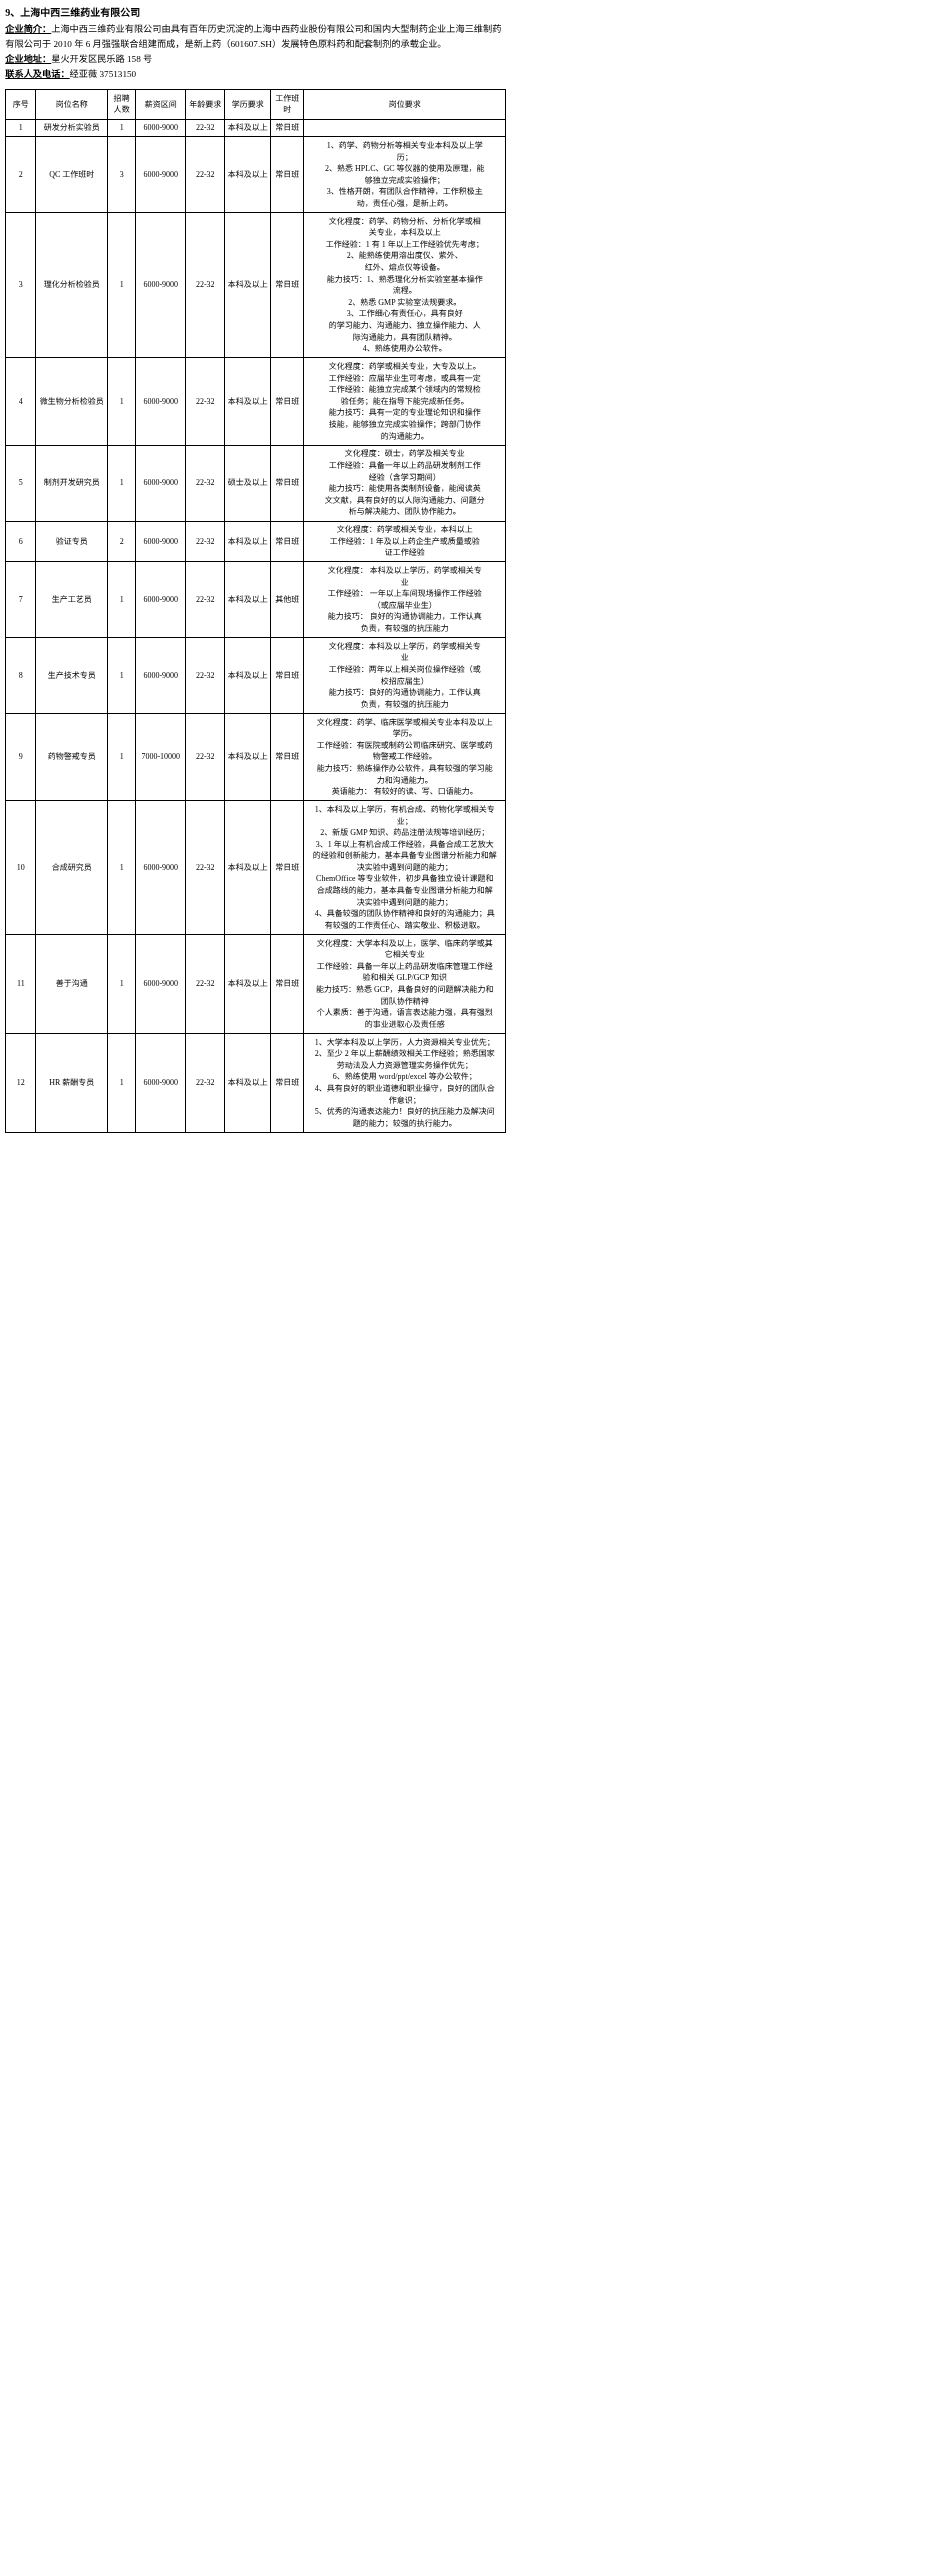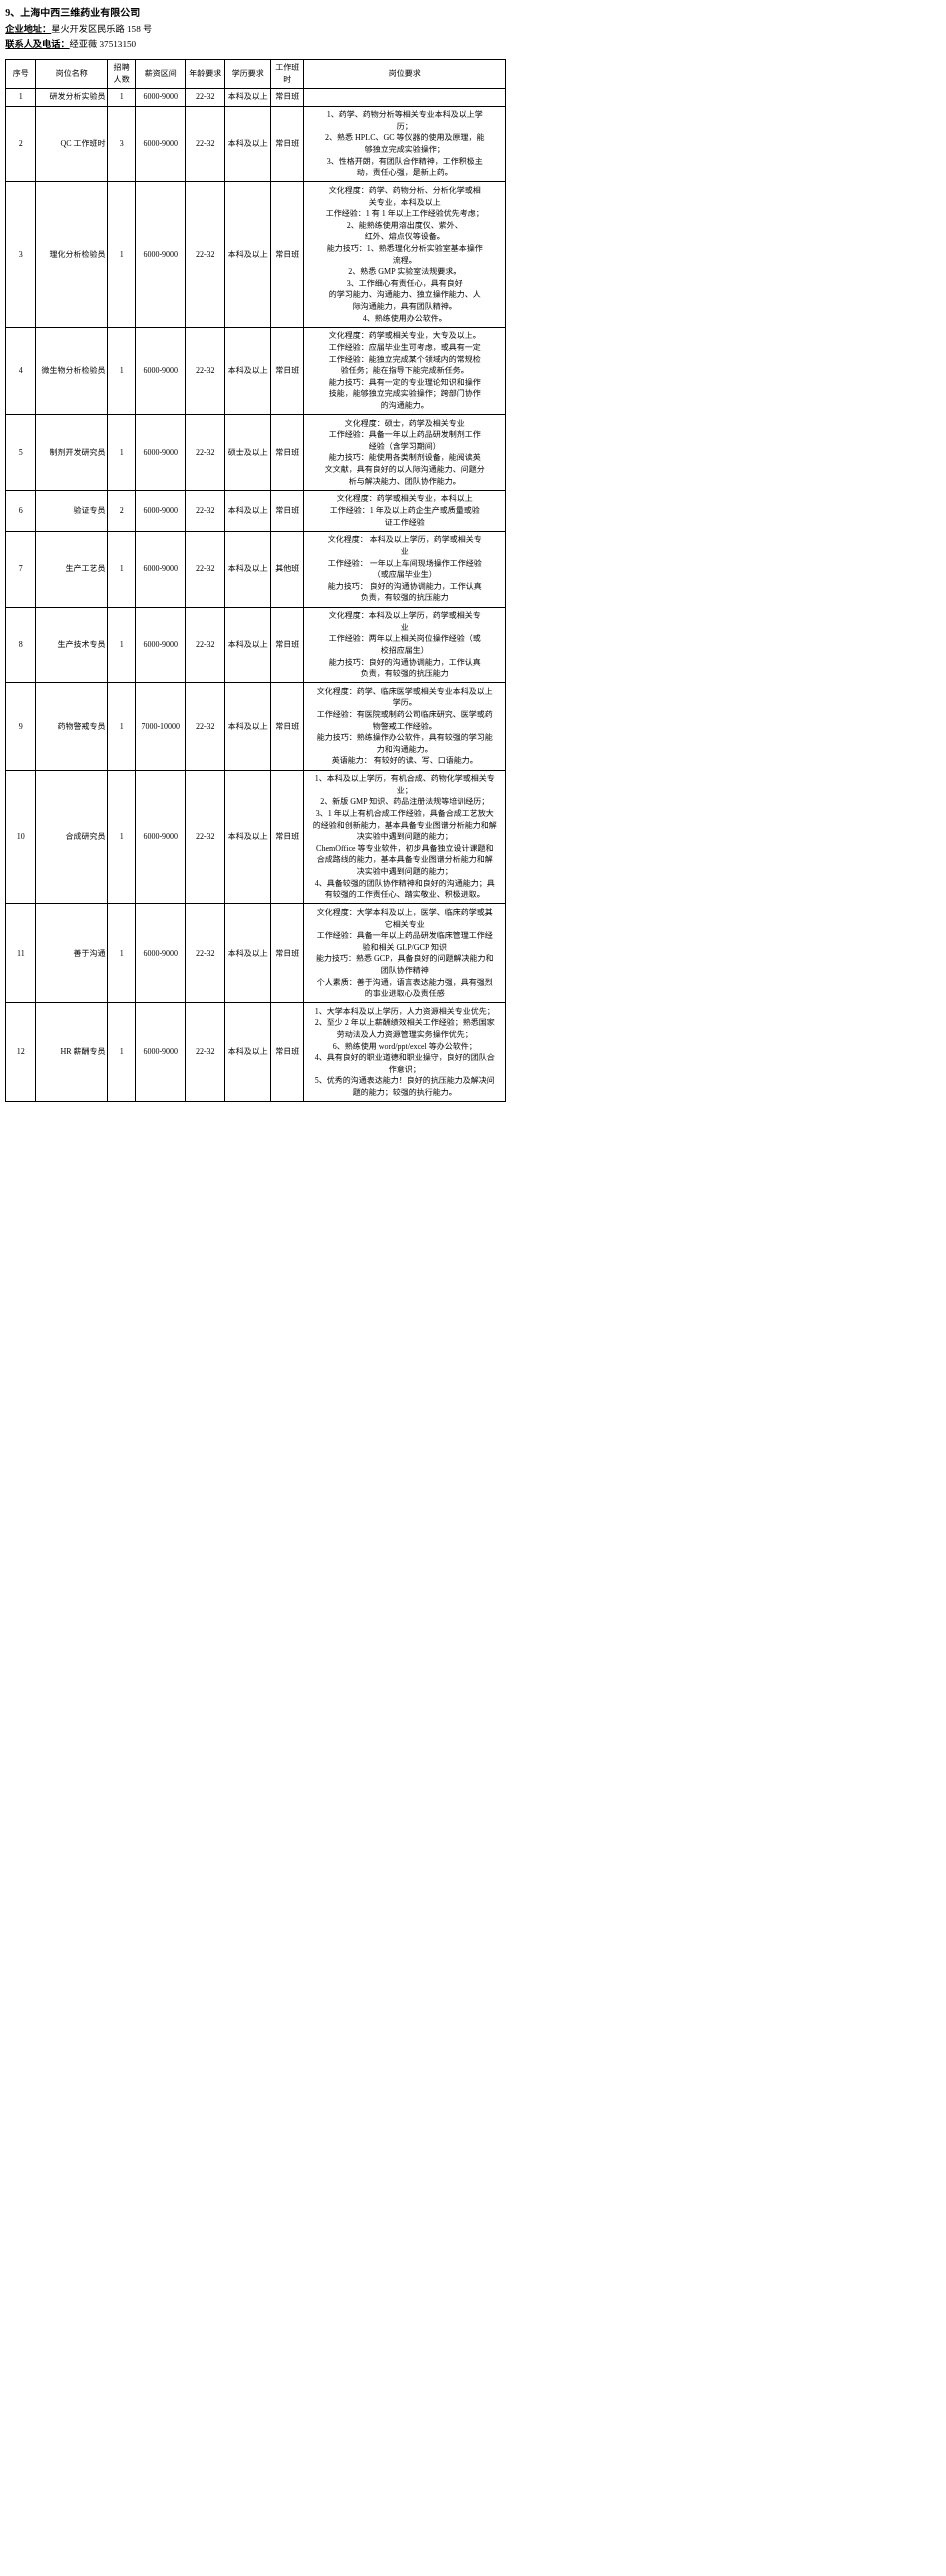--- a/index.html
+++ b/index.html
@@ -70,21 +70,21 @@
   }
   td.c-idx,
   td.c-count,
   td.c-salary,
   td.c-age,
   td.c-edu,
   td.c-shift {
     text-align: center;
   }
   td.c-title {
-    text-align: right;
+    text-align: center;
   }
   td.c-req {
     text-align: center;
     vertical-align: top;
     padding: 3.5px 2.6px 3.5px 2.6px;
     line-height: 1.5;
   }
   td.c-req .rline {
     display: block;
   }
@@ -105,20 +105,23 @@
 </style>
 </head>
 <body>
 
 <div class="page">
 
   <div class="company-title">
     <span>9、上海中西三维药业有限公司</span>
   </div>
 
+  <div class="intro-block">
+    <span class="intro-label">企业简介：</span><span>上海中西三维药业有限公司由具有百年历史沉淀的上海中西药业股份有限公司和国内大型制药企业上海三维制药有限公司于 2010 年 6 月强强联合组建而成，是新上药（601607.SH）发展特色原料药和配套制剂的承载企业。</span>
+  </div>
 
   <div class="meta-line">
     <span class="meta-label">企业地址：</span><span>星火开发区民乐路 158 号</span>
   </div>
 
   <div class="meta-line">
     <span class="meta-label">联系人及电话：</span><span>经亚薇  37513150</span>
   </div>
 
   <div class="spacer-sm"></div>

